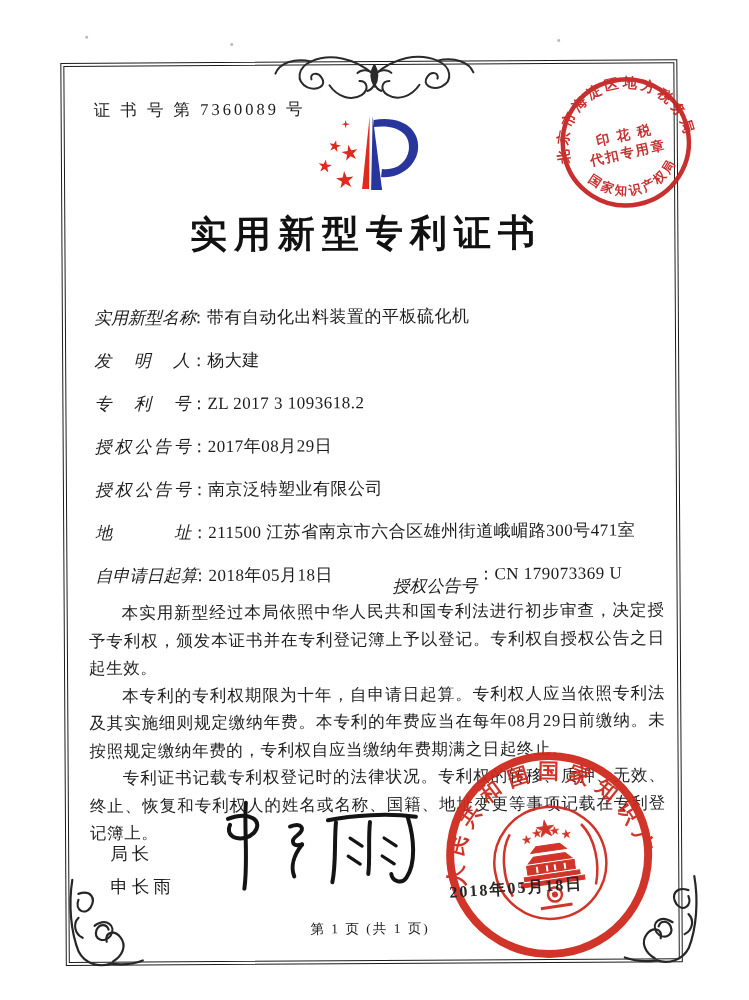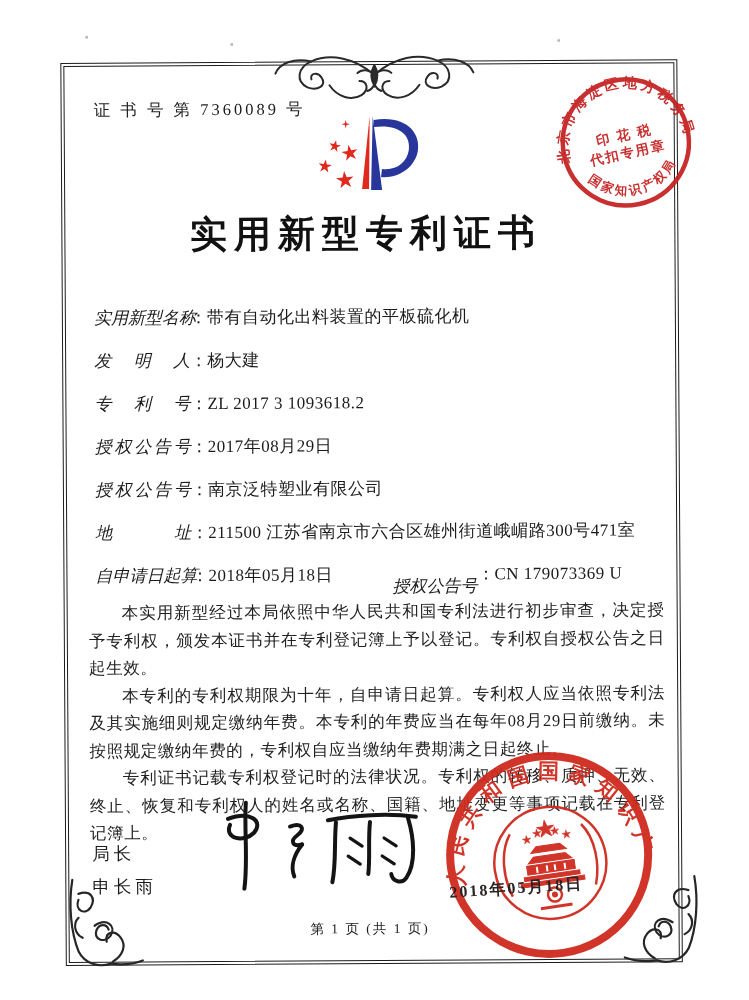--- a/index.html
+++ b/index.html
@@ -20,21 +20,21 @@
   .flabel{display:inline-block;width:96px;text-align:justify;text-align-last:justify;vertical-align:top;font-style:italic;}
   .fcolon{display:inline-block;width:17px;}
   .fvalue{letter-spacing:0.5px;}
   .pair2{position:absolute;left:297px;top:0;}
   .pair2 .flabel{width:85px;margin-top:12px;}
 
   .bodytext{position:absolute;left:88px;top:598px;width:576px;font-size:16.5px;line-height:27.5px;
             text-align:justify;color:#222;}
   .bodytext p{margin:0;text-indent:2em;letter-spacing:0.6px;}
 
-  .signer{position:absolute;left:90px;top:836px;font-size:17.5px;letter-spacing:4px;line-height:33px;}
+  .signer{position:absolute;left:108px;top:836px;font-size:17.5px;letter-spacing:4px;line-height:33px;}
   .sig{position:absolute;left:196px;top:798px;}
   .national-seal{position:absolute;left:437px;top:746px;transform:rotate(-8deg);opacity:.95;}
   .seal-date{position:absolute;left:447px;top:879px;font-size:16px;font-weight:600;letter-spacing:2px;
              color:#2b2424;transform:rotate(-3.5deg);z-index:5;}
   .footer{position:absolute;left:63px;top:920px;width:609px;text-align:center;font-size:13.5px;letter-spacing:2px;}
 
   .orn{position:absolute;}
   .ring-big{font-size:21px;letter-spacing:8px;fill:#cf2a1e;font-weight:bold;}
   .ring-sm-top{font-size:14px;letter-spacing:3.5px;fill:#c42020;font-weight:bold;}
   .ring-sm-bot{font-size:12.5px;letter-spacing:2.5px;fill:#c42020;font-weight:bold;}

